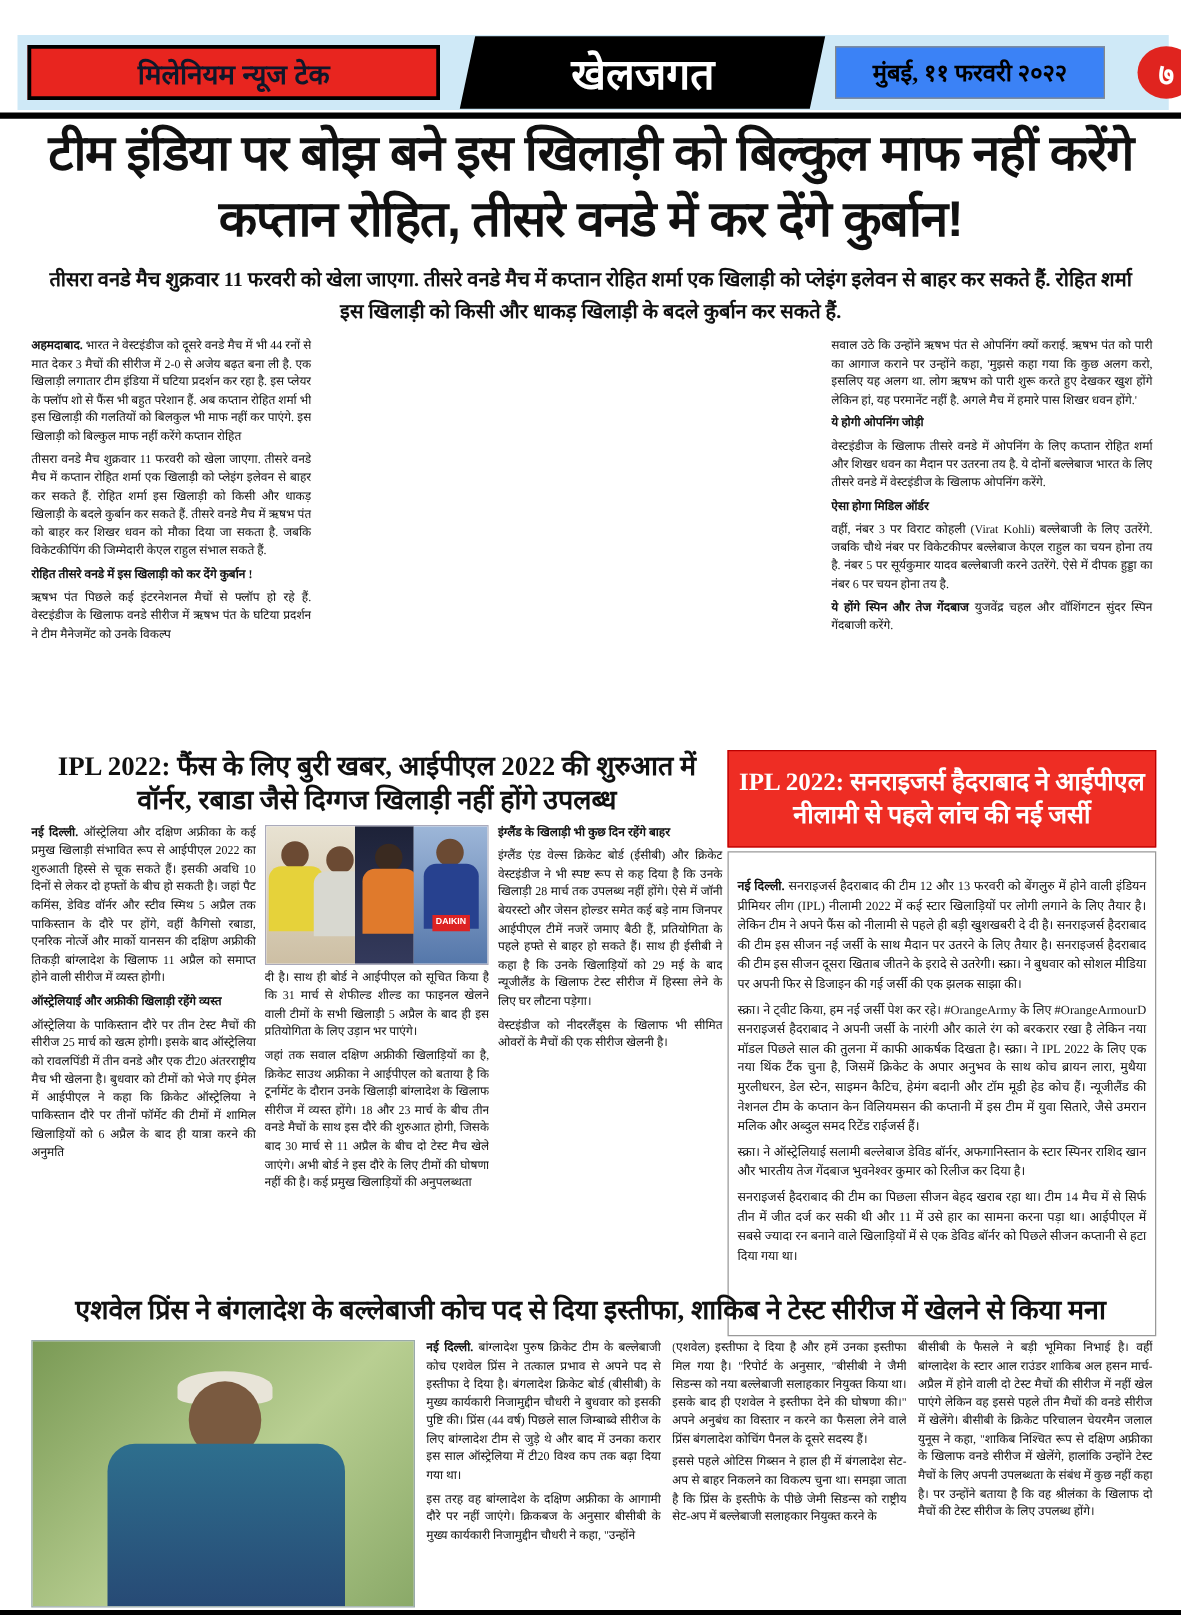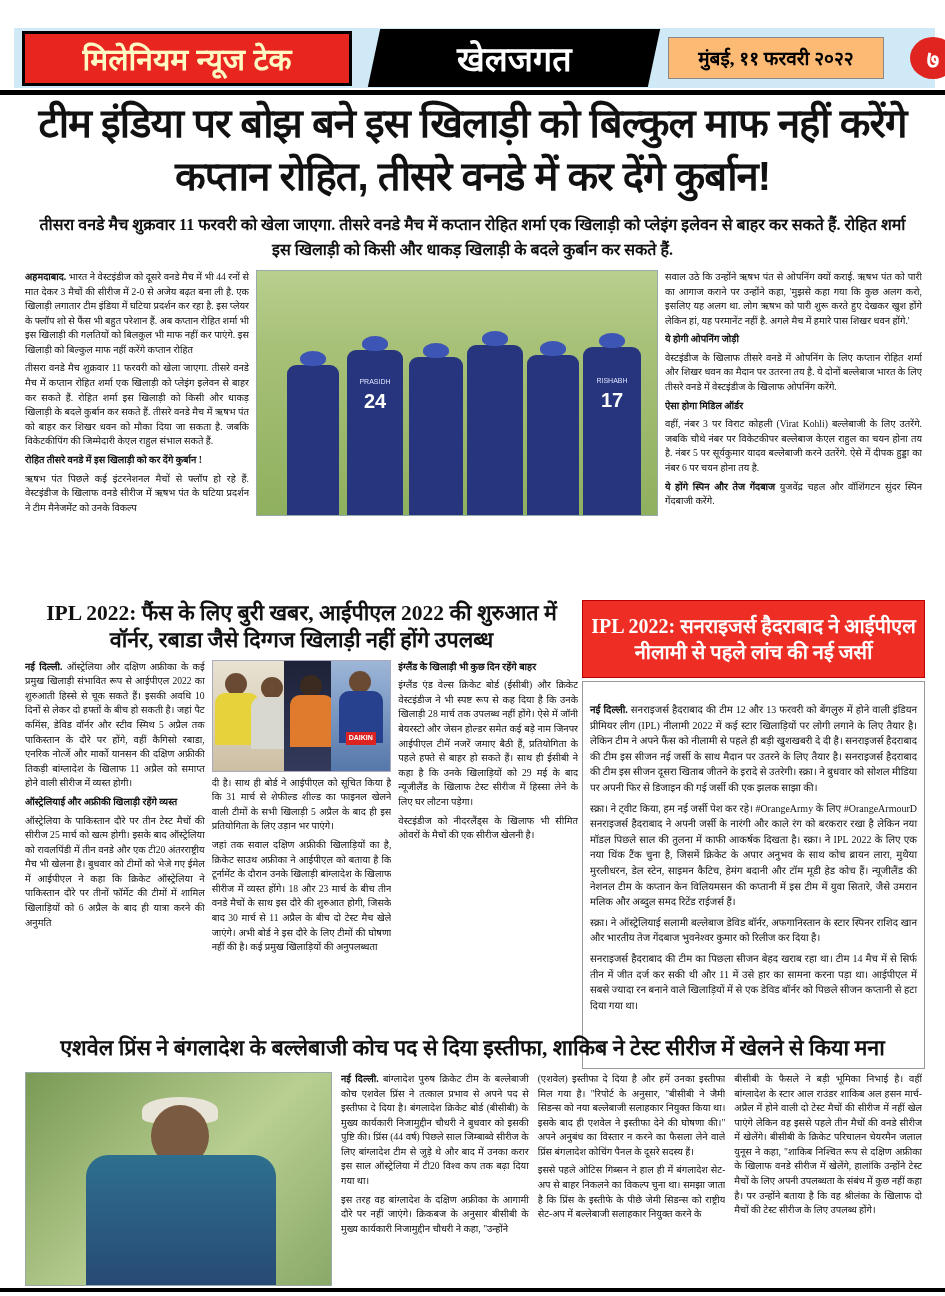--- a/index.html
+++ b/index.html
@@ -2,26 +2,26 @@
 <html lang="hi"><head>
 <meta charset="utf-8">
 <style>
   html,body{margin:0;padding:0;background:#e8e8e8;}
   .page{position:relative;width:945px;height:1296px;background:#ffffff;margin:0 auto;
         font-family:"Liberation Serif","DejaVu Serif",serif;color:#111;overflow:hidden;}
   
   .band{position:absolute;top:28px;left:14px;right:10px;height:60px;background:#cfe9f7;
         display:flex;align-items:center;}
   .brand-box{flex:0 0 320px;margin-left:8px;background:#e8251f;border:3px solid #000;
-             color:#fef9c3;font-weight:bold;font-size:30px;text-align:center;padding:4px 2px;
+             color:#0f172a;font-weight:bold;font-size:22px;text-align:center;padding:4px 2px;
              font-family:"Liberation Sans","DejaVu Sans",sans-serif;}
   .skew-box{flex:0 0 280px;margin-left:22px;background:#000;color:#fff;font-weight:bold;
             font-size:34px;text-align:center;padding:6px 0;transform:skewX(-12deg);}
   .skew-box>span{display:inline-block;transform:skewX(12deg);}
-  .date-box{flex:0 0 210px;margin-left:14px;background:#fdba74;border:1px solid #888;color:#000;
+  .date-box{flex:0 0 210px;margin-left:14px;background:#3b82f6;border:1px solid #888;color:#000;
             font-weight:bold;font-size:19px;text-align:center;padding:7px 2px;}
   .page-badge{flex:0 0 46px;margin-left:26px;height:42px;background:#e0241f;border-radius:50%;
               color:#fff;font-weight:bold;font-size:24px;display:flex;align-items:center;justify-content:center;}
   .top-rule{position:absolute;top:90px;left:0;right:0;height:5px;background:#000;}
   
   .h1{position:absolute;top:97px;left:30px;right:30px;height:112px;text-align:center;
       font-weight:bold;font-size:40px;line-height:1.32;letter-spacing:-1px;
       font-family:"Liberation Sans","DejaVu Sans",sans-serif;overflow:hidden;}
   .standfirst{position:absolute;top:213px;left:35px;right:35px;height:52px;text-align:center;
       font-weight:bold;font-size:16px;line-height:1.55;overflow:hidden;}
@@ -98,44 +98,20 @@
   <div class="standfirst">तीसरा वनडे मैच शुक्रवार 11 फरवरी को खेला जाएगा. तीसरे वनडे मैच में कप्तान रोहित शर्मा एक खिलाड़ी को प्लेइंग इलेवन से बाहर कर सकते हैं. रोहित शर्मा इस खिलाड़ी को किसी और धाकड़ खिलाड़ी के बदले कुर्बान कर सकते हैं.</div>
 
   <div class="sec1">
     <div class="col lead-left">
       <p><b class="dl">अहमदाबाद.</b> <span>भारत ने वेस्टइंडीज को दूसरे वनडे मैच में भी 44 रनों से मात देकर 3 मैचों की सीरीज में 2-0 से अजेय बढ़त बना ली है. एक खिलाड़ी लगातार टीम इंडिया में घटिया प्रदर्शन कर रहा है. इस प्लेयर के फ्लॉप शो से फैंस भी बहुत परेशान हैं. अब कप्तान रोहित शर्मा भी इस खिलाड़ी की गलतियों को बिलकुल भी माफ नहीं कर पाएंगे. इस खिलाड़ी को बिल्कुल माफ नहीं करेंगे कप्तान रोहित</span></p>
       <p>तीसरा वनडे मैच शुक्रवार 11 फरवरी को खेला जाएगा. तीसरे वनडे मैच में कप्तान रोहित शर्मा एक खिलाड़ी को प्लेइंग इलेवन से बाहर कर सकते हैं. रोहित शर्मा इस खिलाड़ी को किसी और धाकड़ खिलाड़ी के बदले कुर्बान कर सकते हैं. तीसरे वनडे मैच में ऋषभ पंत को बाहर कर शिखर धवन को मौका दिया जा सकता है. जबकि विकेटकीपिंग की जिम्मेदारी केएल राहुल संभाल सकते हैं.</p>
       <p class="bsub">रोहित तीसरे वनडे में इस खिलाड़ी को कर देंगे कुर्बान !</p>
       <p>ऋषभ पंत पिछले कई इंटरनेशनल मैचों से फ्लॉप हो रहे हैं. वेस्टइंडीज के खिलाफ वनडे सीरीज में ऋषभ पंत के घटिया प्रदर्शन ने टीम मैनेजमेंट को उनके विकल्प</p>
     </div>
     <div class="lead-mid">
-      <div class="photo1">
-        <div class="pl" style="left:30px;width:52px;height:150px;">
-            <div class="cap"></div>
-          </div>
-        <div class="pl" style="left:90px;width:56px;height:165px;">
-          <div class="cap"></div>
-          <div class="jersey-text" style="top:28px;">PRASIDH</div>
-          <div class="jersey-no" style="top:40px;">24</div>
-        </div>
-        <div class="pl" style="left:152px;width:54px;height:158px;">
-            <div class="cap"></div>
-          </div>
-        <div class="pl" style="left:210px;width:56px;height:170px;">
-            <div class="cap"></div>
-          </div>
-        <div class="pl" style="left:270px;width:52px;height:160px;">
-            <div class="cap"></div>
-          </div>
-        <div class="pl" style="left:326px;width:58px;height:168px;">
-          <div class="cap"></div>
-          <div class="jersey-text" style="top:30px;">RISHABH</div>
-          <div class="jersey-no" style="top:42px;">17</div>
-        </div>
-      </div>
       <div class="under-photo col">
       </div>
     </div>
     <div class="col lead-right">
       <p>सवाल उठे कि उन्होंने ऋषभ पंत से ओपनिंग क्यों कराई. ऋषभ पंत को पारी का आगाज कराने पर उन्होंने कहा, 'मुझसे कहा गया कि कुछ अलग करो, इसलिए यह अलग था. लोग ऋषभ को पारी शुरू करते हुए देखकर खुश होंगे लेकिन हां, यह परमानेंट नहीं है. अगले मैच में हमारे पास शिखर धवन होंगे.'</p>
       <p class="bsub">ये होगी ओपनिंग जोड़ी</p>
       <p>वेस्टइंडीज के खिलाफ तीसरे वनडे में ओपनिंग के लिए कप्तान रोहित शर्मा और शिखर धवन का मैदान पर उतरना तय है. ये दोनों बल्लेबाज भारत के लिए तीसरे वनडे में वेस्टइंडीज के खिलाफ ओपनिंग करेंगे.</p>
       <p class="bsub">ऐसा होगा मिडिल ऑर्डर</p>
       <p>वहीं, नंबर 3 पर विराट कोहली (Virat Kohli) बल्लेबाजी के लिए उतरेंगे. जबकि चौथे नंबर पर विकेटकीपर बल्लेबाज केएल राहुल का चयन होना तय है. नंबर 5 पर सूर्यकुमार यादव बल्लेबाजी करने उतरेंगे. ऐसे में दीपक हुड्डा का नंबर 6 पर चयन होना तय है.</p>
       <p><b>ये होंगे स्पिन और तेज गेंदबाज</b> <span>युजवेंद्र चहल और वॉशिंगटन सुंदर स्पिन गेंदबाजी करेंगे.</span></p>

